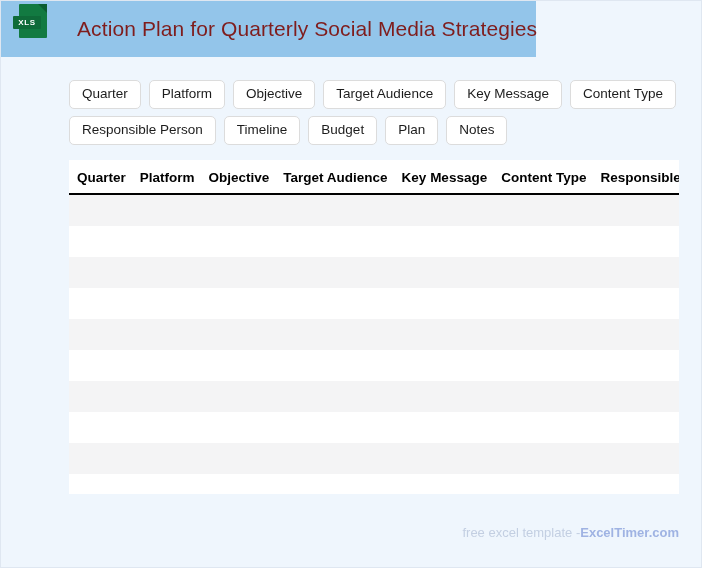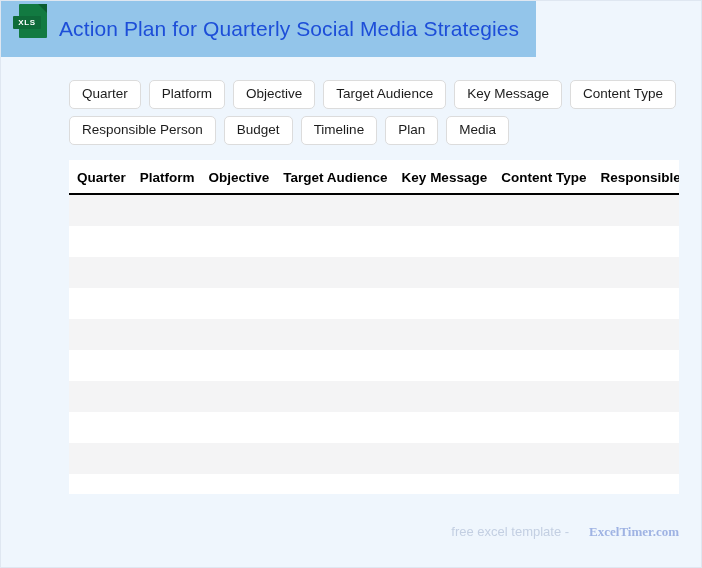--- a/index.html
+++ b/index.html
@@ -28,21 +28,21 @@
     display: flex;
     align-items: center;
     padding-left: 18px;
     box-sizing: border-box;
   }
   .xls-icon {
     position: relative;
     width: 28px;
     height: 50px;
     flex: 0 0 auto;
-    margin-right: 12px;
+    margin-right: 30px;
   }
   .xls-icon .sheet {
     position: absolute;
     left: 0;
     top: 0;
     width: 28px;
     height: 34px;
     background: #127a41;
     border-radius: 1px;
   }
@@ -65,21 +65,21 @@
     border-radius: 1px;
     color: #ffffff;
     font-size: 8px;
     font-weight: bold;
     letter-spacing: 0.6px;
     line-height: 13px;
     text-align: center;
     font-family: "Liberation Sans", sans-serif;
   }
   .banner-title {
-    color: #1d4ed8;
+    color: #7f1d1d;
     font-size: 21px;
     font-weight: 400;
     white-space: nowrap;
     letter-spacing: 0.1px;
   }
 
   
   .chips {
     position: absolute;
     left: 68px;
@@ -150,29 +150,28 @@
   table.grid tbody tr.even td { background: #ffffff; }
 
   
   .footer {
     position: absolute;
     right: 22px;
     bottom: 27px;
     font-size: 13px;
     display: flex;
     align-items: baseline;
-    gap: 20px;
+    gap: 0;
   }
   .footer .lead {
     color: #c3cfe2;
   }
   .footer .brand {
     color: #9fb3e3;
     font-weight: bold;
-    font-family: Liberation Serif, serif;
   }
 </style>
 </head>
 <body>
 
 <div class="banner">
   <div class="xls-icon">
     <div class="sheet"></div>
     <div class="fold"></div>
     <div class="tag">XLS</div>
@@ -181,24 +180,24 @@
 </div>
 
 <div class="chips">
     <div class="chip">Quarter</div>
     <div class="chip">Platform</div>
     <div class="chip">Objective</div>
     <div class="chip">Target Audience</div>
     <div class="chip">Key Message</div>
     <div class="chip">Content Type</div>
     <div class="chip">Responsible Person</div>
+    <div class="chip">Timeline</div>
     <div class="chip">Budget</div>
-    <div class="chip">Timeline</div>
     <div class="chip">Plan</div>
-    <div class="chip">Media</div>
+    <div class="chip">Notes</div>
   </div>
 
 <div class="table-card">
   <div class="table-scroll">
     <table class="grid">
       <thead>
         <tr>
             <th>Quarter</th>
             <th>Platform</th>
             <th>Objective</th>

